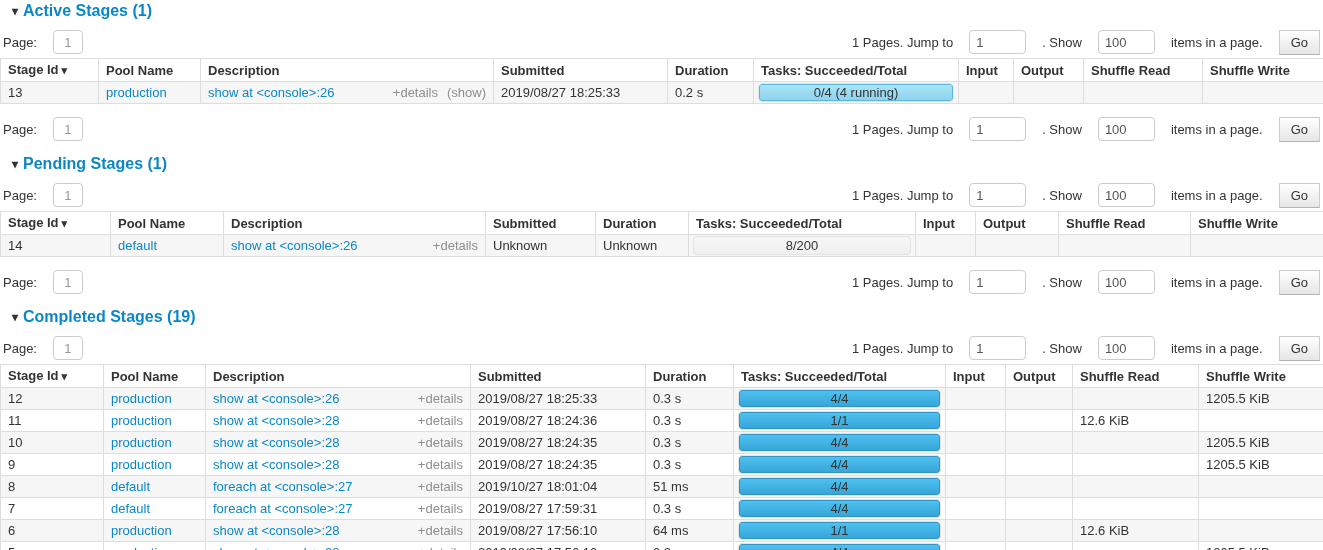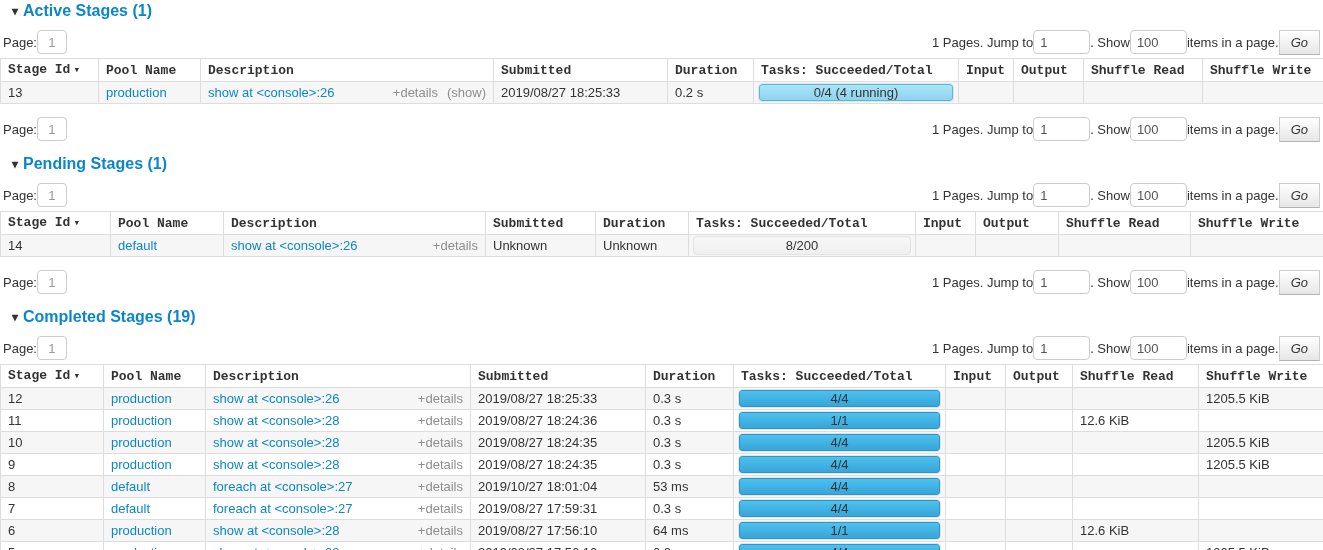--- a/index.html
+++ b/index.html
@@ -11,37 +11,37 @@
   
   .section-title { font-size: 16px; font-weight: bold; margin: 8px; padding-left: 4px; line-height: 18px; }
   .section-title.first { margin-top: 2px; }
   .section-title.later { margin-top: 13px; }
   .collapse-ic { color: #333; font-size: 12px; margin-right: 5px; vertical-align: 1px; cursor: pointer; }
   .title-link { color: var(--title, #0b87c9); text-decoration: none; cursor: pointer; }
 
   
   .pag-row { display: flex; justify-content: space-between; align-items: center; margin: 9px 3px 0 3px; height: 26px; }
   .pag-row.pag-bottom { margin-top: 12px; }
-  .pag-left, .pag-right { display: flex; align-items: center; gap: 0; }
+  .pag-left, .pag-right { display: flex; align-items: center; gap: 16px; }
   input { font-family: inherit; font-size: 13px; border: 1px solid #ccc; border-radius: 4px; height: 24px; color: #555; background: #fff; }
   .page-input { width: 30px; text-align: center; color: #999; }
   .jump-input { width: 57px; padding: 0 6px; }
   .go-btn {
     font-family: inherit; font-size: 13px; color: #333; cursor: pointer;
     background: linear-gradient(#ffffff, #e6e6e6); border: 1px solid #ccc; border-bottom-color: #b3b3b3;
-    border-radius: 0; height: 25px; padding: 0 11px; font-style: italic;
+    border-radius: 0; height: 25px; padding: 0 11px;
   }
 
   
   table { border-collapse: collapse; table-layout: fixed; width: 1323px; margin-top: 3px; }
   th, td {
     border: 1px solid var(--table-border, #ddd); padding: 3px 7px; text-align: left;
     line-height: 15px; white-space: nowrap; overflow: hidden;
   }
-  th { font-weight: bold; cursor: pointer; font-family: Liberation Mono, monospace; }
+  th { font-weight: bold; cursor: pointer; }
   tbody tr:nth-child(odd) { background: var(--stripe, #f6f6f6); }
   .sort-ic { font-size: 11px; margin-left: 3px; }
   a.lnk { color: var(--link, #0b87c9); text-decoration: none; cursor: pointer; }
   .desc-wrap { display: flex; justify-content: space-between; align-items: flex-start; }
   .desc-right { display: flex; gap: 9px; }
   .desc-right a { color: var(--muted, #8e8e8e); text-decoration: none; cursor: pointer; }
 
   
   .tasks-cell { padding: 1px 4px; }
   .progress {
@@ -388,21 +388,21 @@
           <td><a class="lnk">default</a></td>
           <td>
             <div class="desc-wrap">
               <a class="lnk">foreach at &lt;console&gt;:27</a>
               <span class="desc-right">
                 <a>+details</a>
               </span>
             </div>
           </td>
           <td>2019/10/27 18:01:04</td>
-          <td>53 ms</td>
+          <td>51 ms</td>
           <td class="tasks-cell">
             <div class="progress">
               <div class="bar bar-completed"></div>
               <span class="progress-label">4/4</span>
             </div>
           </td>
           <td></td>
           <td></td>
           <td></td>
           <td></td>

